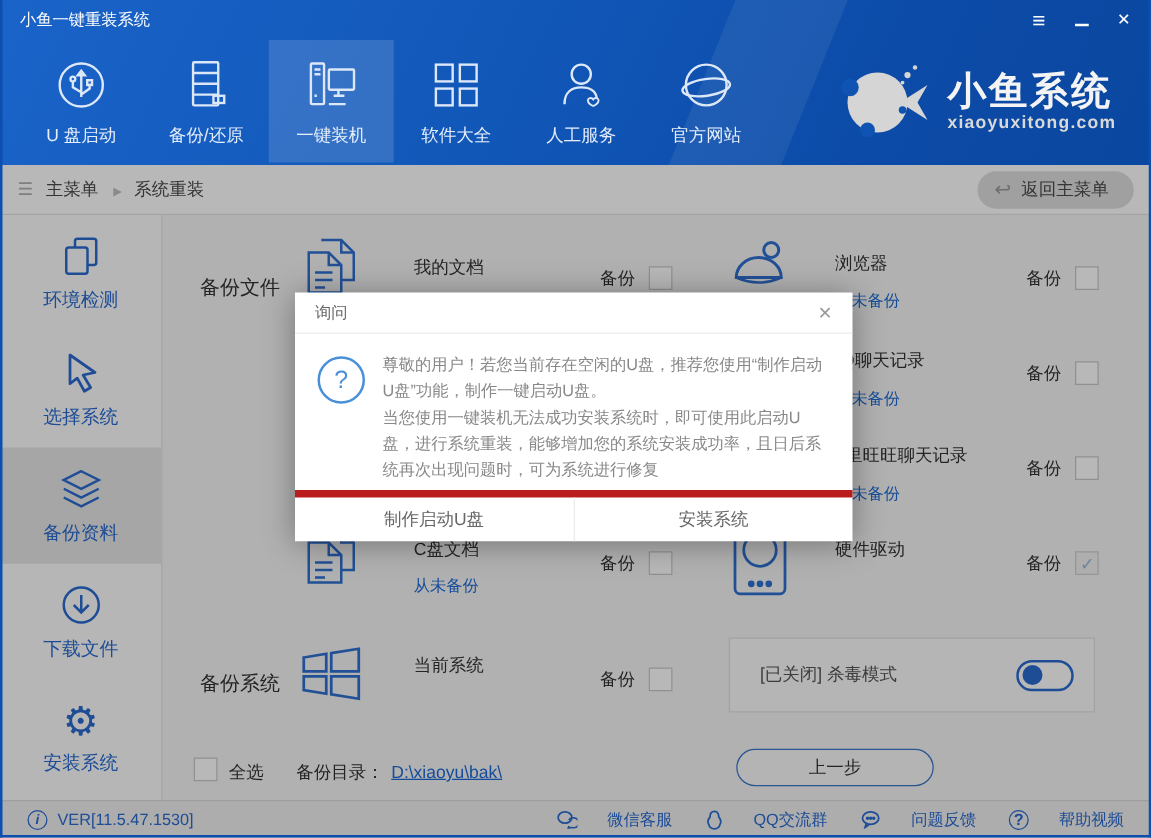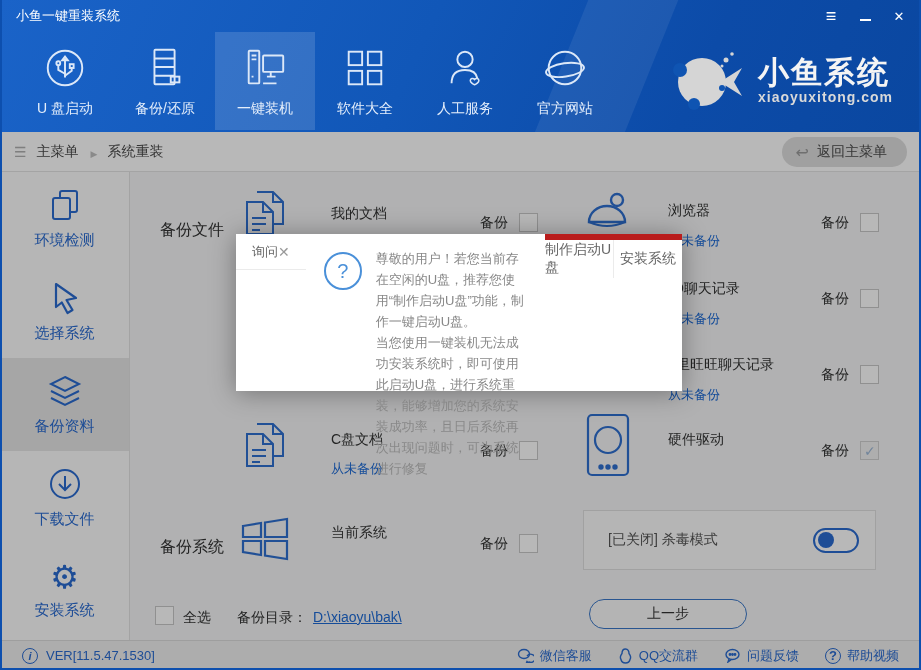--- a/index.html
+++ b/index.html
@@ -86,28 +86,28 @@
 
   
   #footer { position:absolute; left:0; top:640px; width:921px; height:30px; background:#f0f0f0; border-top:1px solid #dcdcdc;
     display:flex; align-items:center; padding:0 22px; }
   .circle-icon { width:16px; height:16px; border:1.5px solid #2a6bd0; border-radius:50%; color:#2a6bd0;
     font-size:11px; font-weight:bold; display:inline-flex; align-items:center; justify-content:center; }
   .icon-info::before { content:"i"; font-style:italic; }
   .icon-help::before { content:"?"; }
   #footer .ver { color:#2a6bd0; font-size:13px; margin-left:8px; }
   #footer-links { margin-left:auto; display:flex; gap:26px; align-items:center; }
-  .flink { display:flex; align-items:center; gap:6px; cursor:pointer; }
+  .flink { display:flex; align-items:center; gap:24px; cursor:pointer; }
   .flink span { color:#2a6bd0; font-size:13px; }
   .flink svg { stroke:#2a6bd0; }
 
   
   #overlay { position:absolute; left:0; top:132px; width:921px; height:538px; background:rgba(0,0,0,0.28); z-index:50; }
-  #dialog { position:absolute; left:236px; top:234px; width:446px; height:157px; background:#fff; z-index:100;
-    box-shadow:0 2px 24px rgba(0,0,0,0.35); display:flex; flex-direction:row; }
+  #dialog { position:absolute; left:236px; top:234px; width:446px; height:199px; background:#fff; z-index:100;
+    box-shadow:0 2px 24px rgba(0,0,0,0.35); display:flex; flex-direction:column; }
   #dialog-title-row { height:36px; border-bottom:1px solid #ebebeb; display:flex; align-items:center; padding:0 16px; }
   #dialog-title { color:#666; font-size:13px; flex:1; }
   #dialog-close { color:#999; font-size:14px; cursor:pointer; }
   #dialog-close::before { content:"\2715"; }
   #dialog-body { flex:1; display:flex; padding:14px 18px 6px 18px; gap:14px; }
   #q-icon { width:38px; height:38px; min-width:38px; border:2px solid #4a90d9; border-radius:50%; color:#4a90d9;
     font-size:20px; display:flex; align-items:center; justify-content:center; margin-top:4px; }
   #q-icon::before { content:"?"; }
   #dialog-text { color:#888; font-size:13px; line-height:1.62; }
   #dialog-btns { height:44px; border-top:6px solid #b91c1c; display:flex; }

